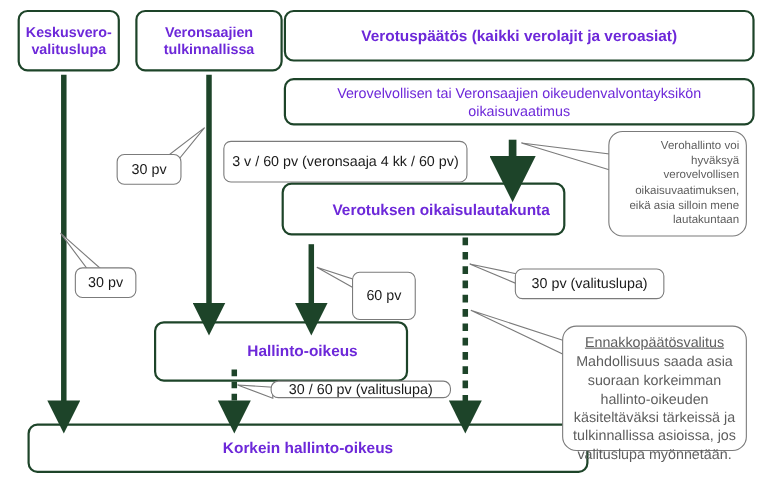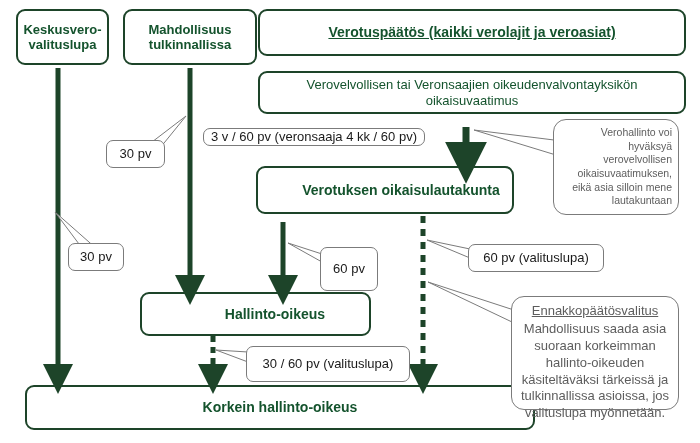--- a/index.html
+++ b/index.html
@@ -9,21 +9,21 @@
   .node{
     position:absolute;
     box-sizing:border-box;
     border:2px solid #1d4429;
     border-radius:9px;
     background:#ffffff;
     display:flex;
     align-items:center;
     justify-content:center;
     text-align:center;
-    color:#14532d;
+    color:#6d28d9;
     font-weight:bold;
     line-height:1.18;
     padding:2px 6px;
   }
   .node.plain{font-weight:normal;}
 
   .callout{
     position:absolute;
     box-sizing:border-box;
     border:1px solid #7b7b7b;
@@ -102,46 +102,46 @@
 
   <div class="node" style="left:16px;top:9px;width:93px;height:56px;font-size:13px;">
     <span>
       <span>Keskusvero-</span><br>
       <span>valituslupa</span>
     </span>
   </div>
 
   <div class="node" style="left:123px;top:9px;width:134px;height:56px;font-size:13px;">
     <span>
-      <span>Mahdollisuus</span><br>
+      <span>Veronsaajien</span><br>
       <span>tulkinnallissa</span>
     </span>
   </div>
 
-  <div class="node" style="left:258px;top:9px;width:428px;height:47px;font-size:14px;text-decoration:underline;">Verotuspäätös (kaikki verolajit ja veroasiat)</div>
+  <div class="node" style="left:258px;top:9px;width:428px;height:47px;font-size:14px;">Verotuspäätös (kaikki verolajit ja veroasiat)</div>
 
   <div class="node plain" style="left:258px;top:71px;width:428px;height:43px;font-size:13px;padding:2px 12px;">Verovelvollisen tai Veronsaajien oikeudenvalvontayksikön oikaisuvaatimus</div>
 
   <div class="node" style="left:256px;top:166px;width:258px;height:48px;font-size:14px;padding-left:38px;">Verotuksen oikaisulautakunta</div>
 
-  <div class="node" style="left:140px;top:292px;width:231px;height:44px;font-size:14px;padding-left:45px;">Hallinto-oikeus</div>
+  <div class="node" style="left:140px;top:292px;width:231px;height:55px;font-size:14px;padding-left:45px;">Hallinto-oikeus</div>
 
   <div class="node" style="left:25px;top:385px;width:510px;height:45px;font-size:14px;">Korkein hallinto-oikeus</div>
 
-  <div class="callout" style="left:203px;top:128px;width:222px;height:18px;font-size:13px;">3 v / 60 pv (veronsaaja 4 kk / 60 pv)</div>
+  <div class="callout" style="left:203px;top:128px;width:222px;height:38px;font-size:13px;">3 v / 60 pv (veronsaaja 4 kk / 60 pv)</div>
 
   <div class="callout" style="left:106px;top:140px;width:59px;height:28px;font-size:13px;">30 pv</div>
 
   <div class="callout" style="left:68px;top:243px;width:56px;height:28px;font-size:13px;">30 pv</div>
 
   <div class="callout" style="left:320px;top:247px;width:58px;height:44px;font-size:13px;">60 pv</div>
 
-  <div class="callout" style="left:468px;top:244px;width:136px;height:28px;font-size:13px;">60 pv (valituslupa)</div>
+  <div class="callout" style="left:468px;top:244px;width:136px;height:28px;font-size:13px;">30 pv (valituslupa)</div>
 
-  <div class="callout" style="left:246px;top:346px;width:164px;height:36px;font-size:13px;">30 / 60 pv (valituslupa)</div>
+  <div class="callout" style="left:246px;top:346px;width:164px;height:16px;font-size:13px;">30 / 60 pv (valituslupa)</div>
 
   <div class="callout note" style="left:553px;top:119px;width:126px;height:96px;font-size:10.5px;text-align:right;">
     <span>Verohallinto voi hyväksyä verovelvollisen oikaisuvaatimuksen, eikä asia silloin mene lautakuntaan</span>
   </div>
 
   <div class="callout note" style="left:511px;top:296px;width:168px;height:114px;font-size:13px;">
     <span class="ttl">Ennakkopäätösvalitus</span>
     <span>Mahdollisuus saada asia suoraan korkeimman hallinto-oikeuden käsiteltäväksi tärkeissä ja tulkinnallissa asioissa, jos valituslupa myönnetään.</span>
   </div>
 

